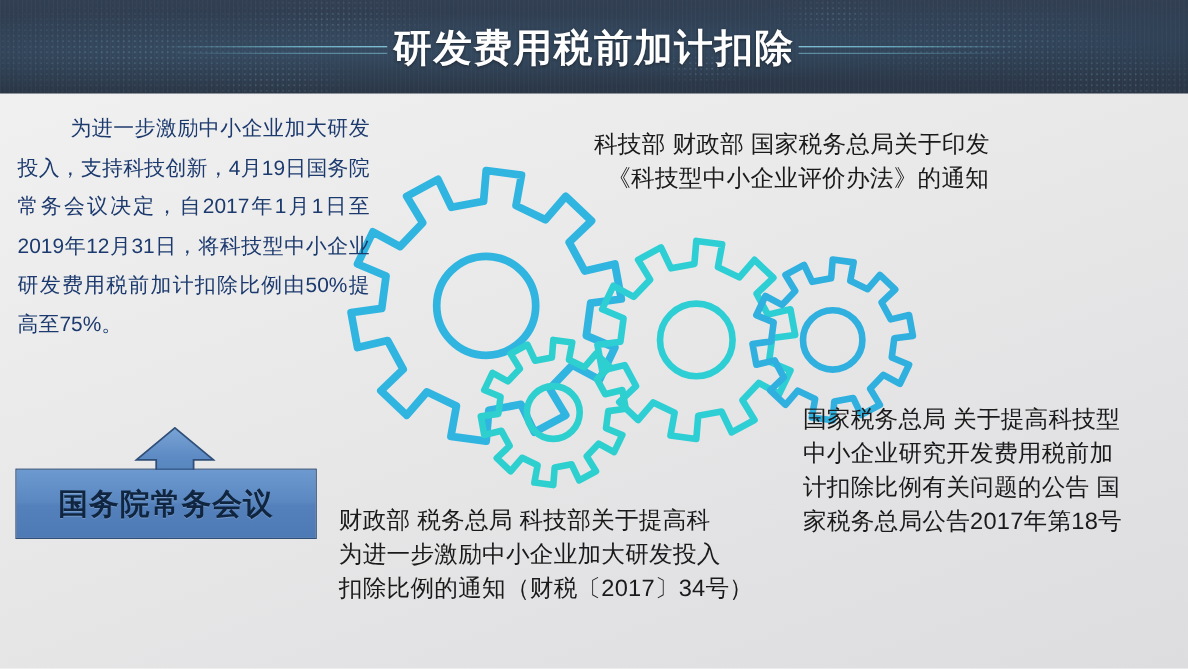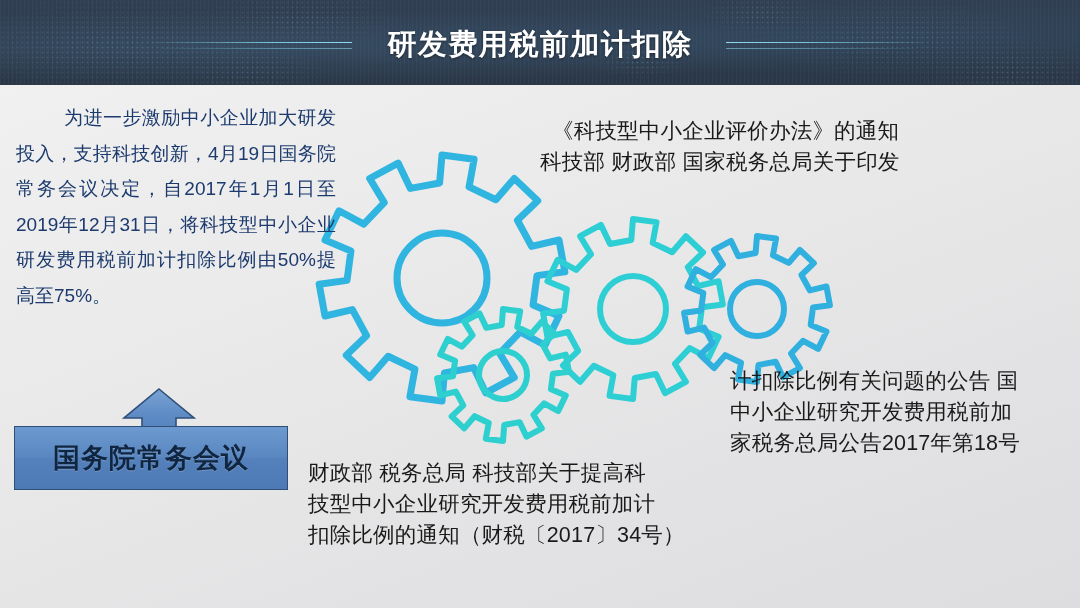--- a/index.html
+++ b/index.html
@@ -76,21 +76,21 @@
   #rule-left-2  { left: 160px; top: 48px; width: 192px; }
   #rule-right-1 { left: 726px; top: 42px; width: 198px; }
   #rule-right-2 { left: 726px; top: 48px; width: 190px; }
 
   #title {
     position: absolute;
     left: 0; top: 22px;
     width: 1080px;
     text-align: center;
     color: #ffffff;
-    font-size: 29px;
+    font-size: 35px;
     font-weight: 700;
     letter-spacing: 1.5px;
     line-height: 44px;
     text-shadow: 0 1px 3px rgba(0,0,0,0.45);
     white-space: nowrap;
   }
 
   
   #gears {
     position: absolute;
@@ -217,29 +217,30 @@
         </linearGradient>
       </defs>
       <polygon points="37,1 72,30 54,30 54,48 20,48 20,30 2,30" fill="url(#arrGrad)" stroke="#2f4f79" stroke-width="1.6"></polygon>
     </svg>
     <div id="gov-box">
       <span id="gov-box-label">国务院常务会议</span>
     </div>
   </div>
 
   <div class="note" id="note-top-right">
+    <span class="line">科技部 财政部 国家税务总局关于印发</span>
     <span class="line indent">《科技型中小企业评价办法》的通知</span>
-    <span class="line">科技部 财政部 国家税务总局关于印发</span>
   </div>
 
   <div class="note" id="note-right-mid">
+    <span class="line">国家税务总局 关于提高科技型</span>
+    <span class="line">中小企业研究开发费用税前加</span>
     <span class="line">计扣除比例有关问题的公告 国</span>
-    <span class="line">中小企业研究开发费用税前加</span>
     <span class="line">家税务总局公告2017年第18号</span>
   </div>
 
   <div class="note" id="note-bottom-mid">
     <span class="line">财政部 税务总局 科技部关于提高科</span>
-    <span class="line">技型中小企业研究开发费用税前加计</span>
+    <span class="line">为进一步激励中小企业加大研发投入</span>
     <span class="line">扣除比例的通知（财税〔2017〕34号）</span>
   </div>
 
 </div>
 
 </body></html>

